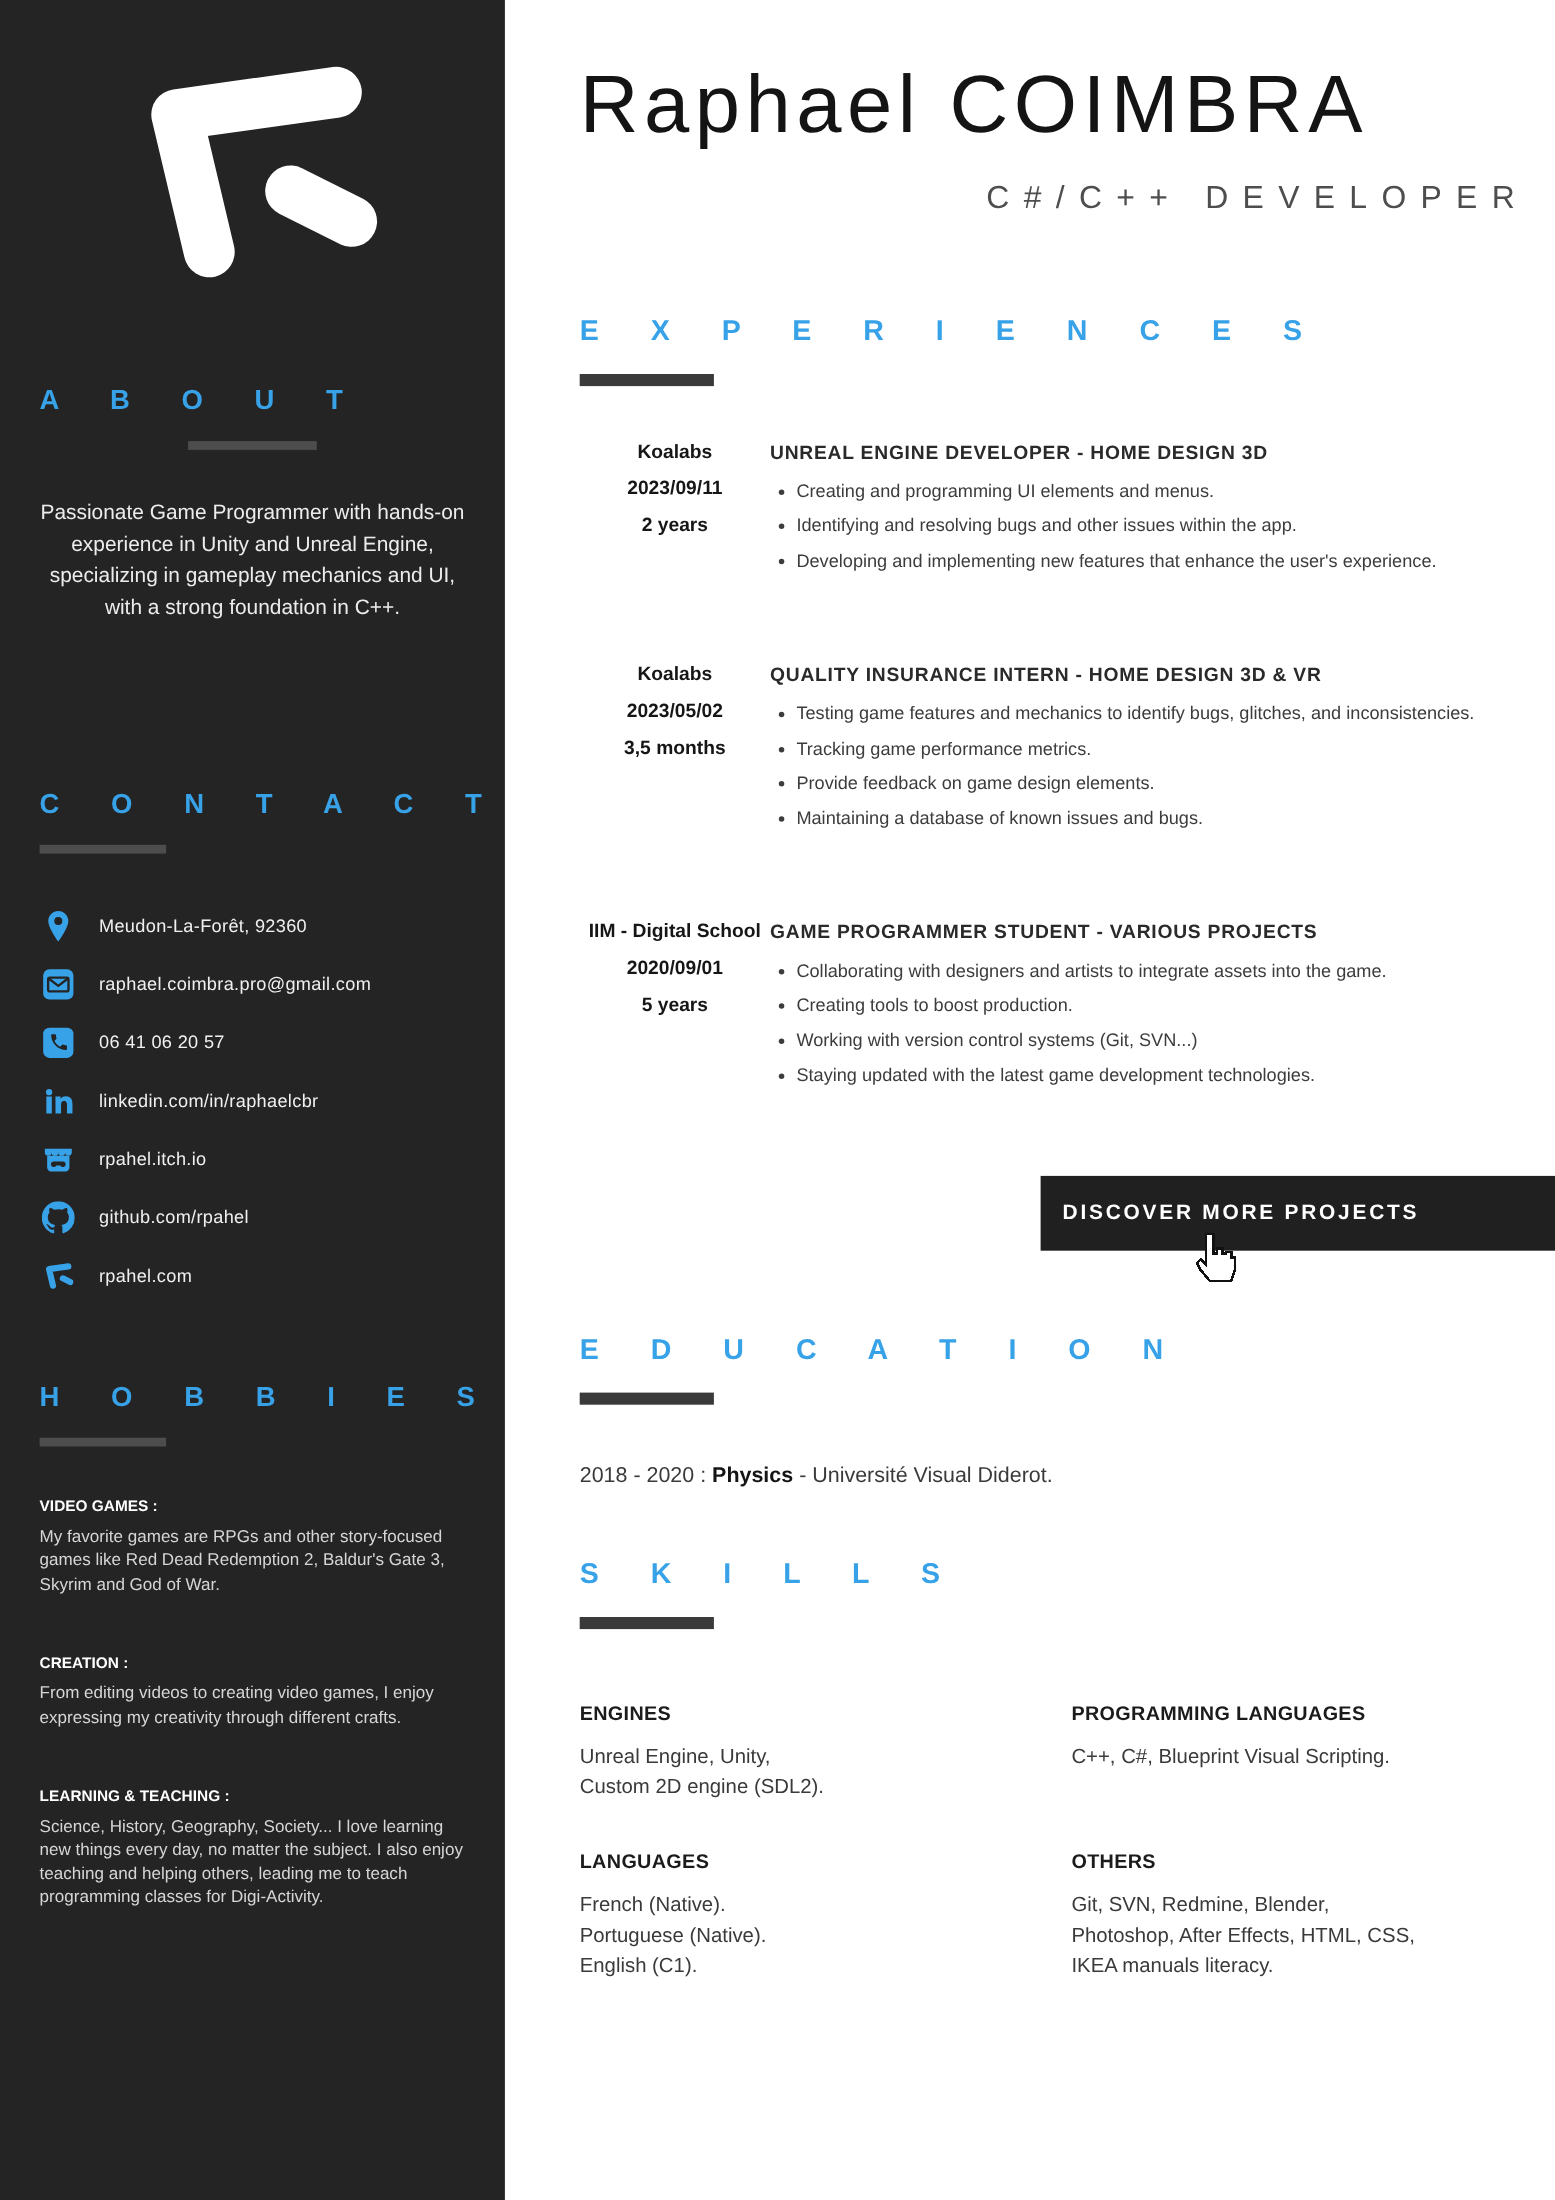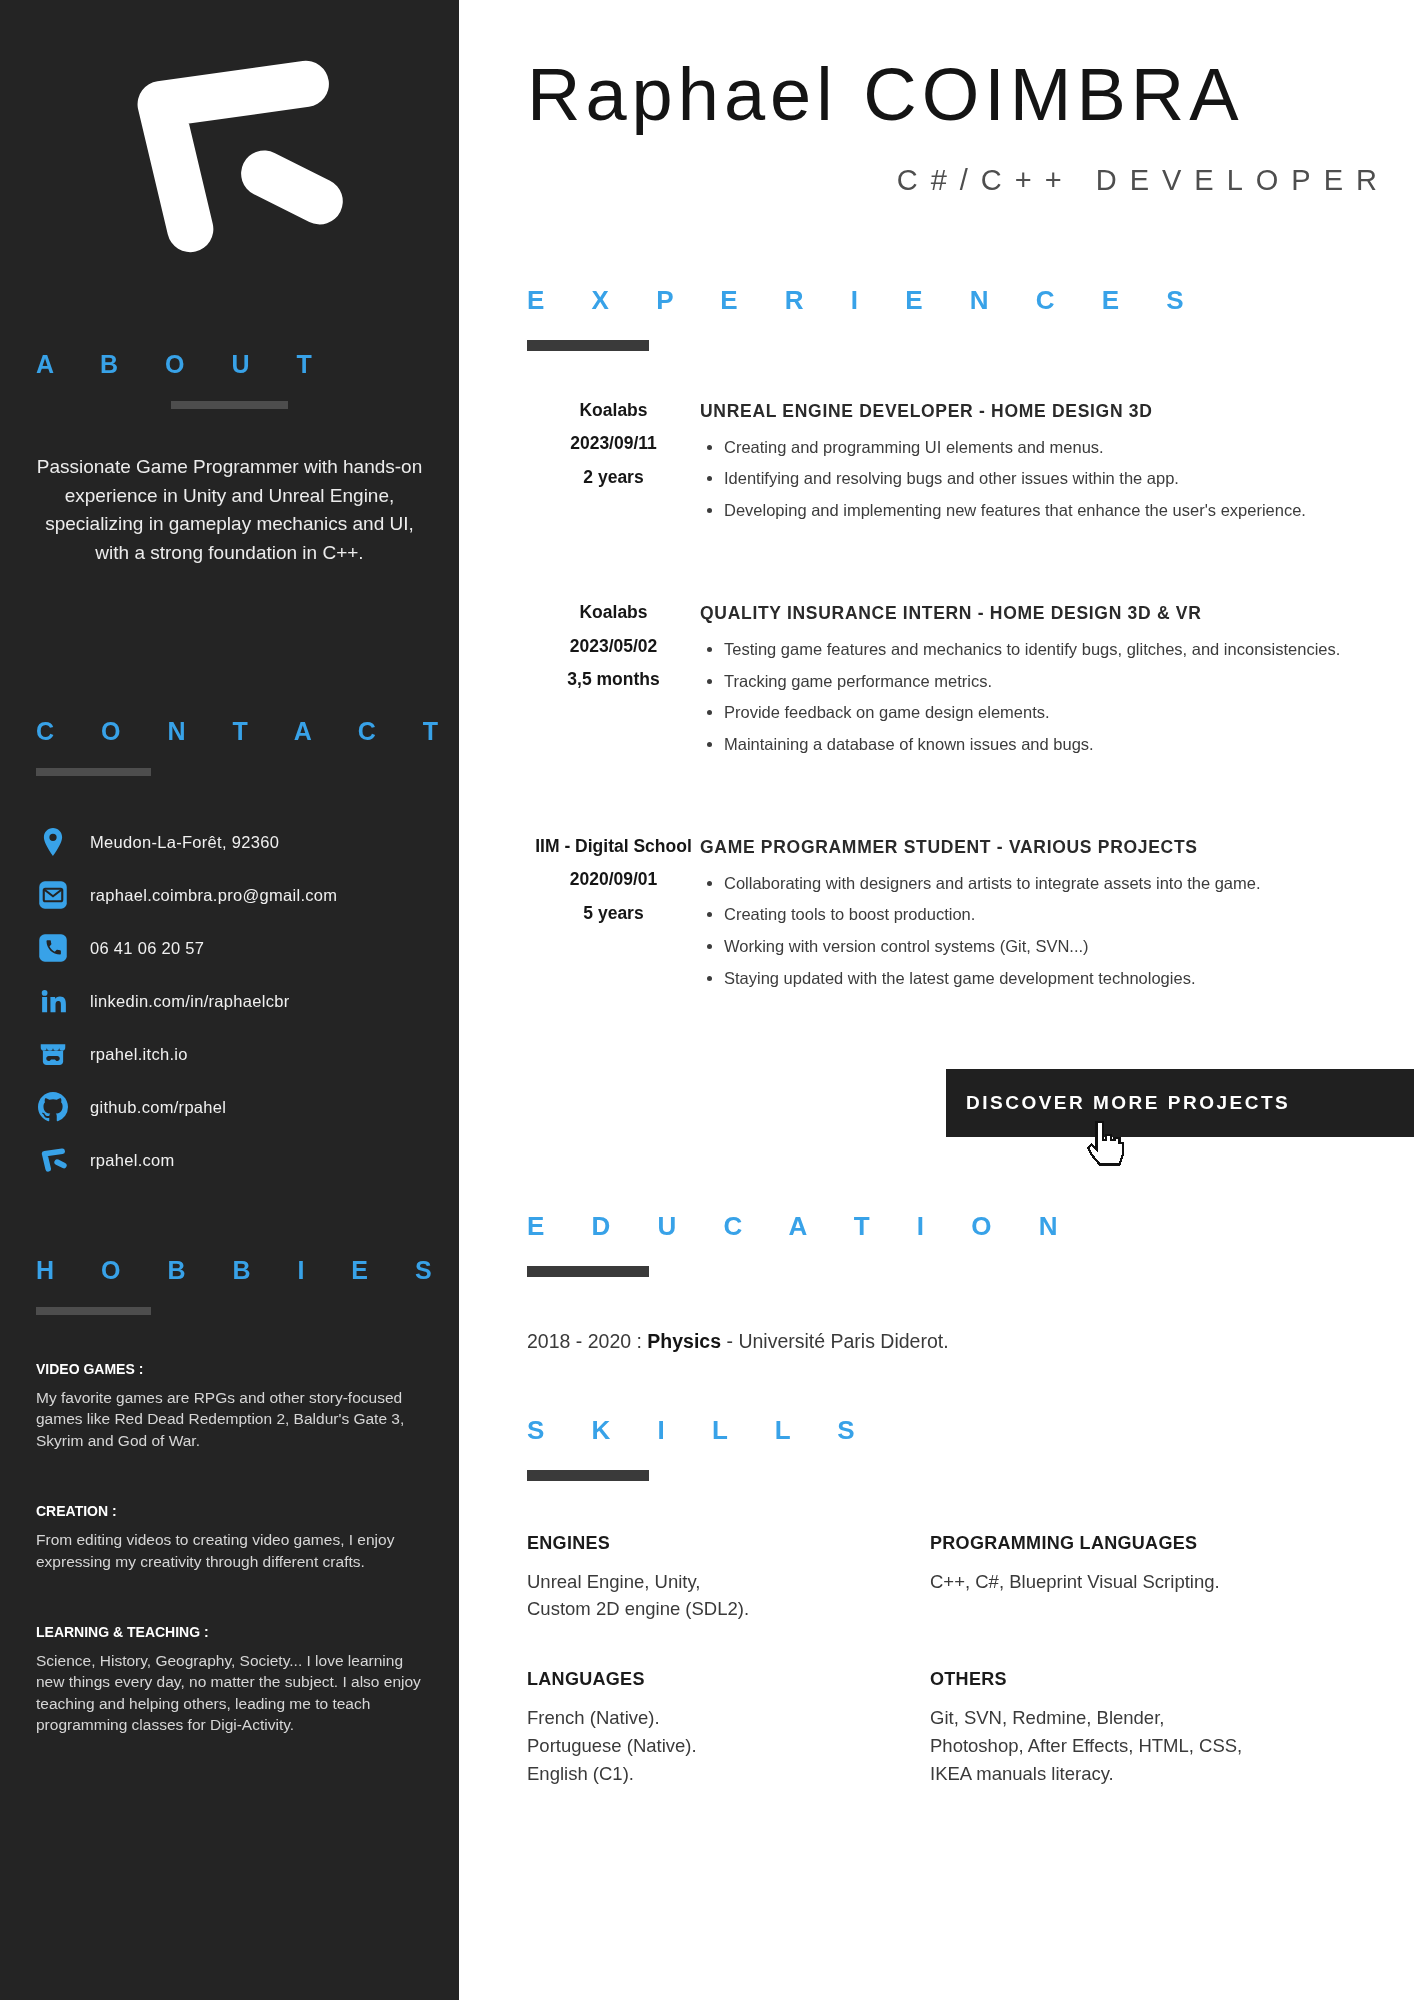--- a/index.html
+++ b/index.html
@@ -45,21 +45,21 @@
   .discover-wrap{position:relative;height:70px;margin-top:60px;}
   .discover-btn{position:absolute;right:-24px;top:0;width:468px;height:68px;background:#202020;
                 color:#fff;font-weight:bold;font-size:19px;letter-spacing:2.5px;display:flex;
                 align-items:center;padding-left:20px;box-sizing:border-box;border:none;cursor:pointer;}
   .cursor-icon{position:absolute;left:553px;top:50px;width:46px;height:58px;}
   .edu-h{margin-top:72px;}
   .edu-lines{margin-top:44px;}
   .edu-line{margin:0;font-size:19.5px;line-height:2.15;color:#3a3a3a;}
   .edu-degree{font-weight:bold;color:#141414;}
   .skills-h{margin-top:52px;}
-  .skill-grid{margin-top:52px;display:grid;grid-template-columns:403px 1fr;row-gap:46px;}
+  .skill-grid{margin-top:67px;display:grid;grid-template-columns:403px 1fr;row-gap:46px;gap:44px;}
   .skill-label{margin:0;font-size:18px;font-weight:bold;color:#1b1b1b;letter-spacing:.3px;}
   .skill-text{margin:14px 0 0;font-size:18.5px;color:#3a3a3a;line-height:1.5;white-space:pre-line;}
 </style>
 </head>
 <body>
 
 <aside class="sidebar">
   <svg class="logo" viewBox="0 0 250 212">
     <path fill="none" stroke="#ffffff" stroke-width="50" stroke-linecap="round" stroke-linejoin="round" d="M207 28 L50 50 L82 185"></path>
     <path fill="none" stroke="#ffffff" stroke-width="50" stroke-linecap="round" d="M162 125 L222 155"></path>
@@ -213,21 +213,21 @@
   <div class="discover-wrap">
     <button class="discover-btn">DISCOVER MORE PROJECTS</button>
     <svg class="cursor-icon" viewBox="0 0 28 34" style="shape-rendering:crispEdges;">
       <path d="M10 1h4v11h2V9h3v3h2v-1h3v3h2v7l-2 6H12l-5-6-2-4 2-2 3 3V1z" fill="#ffffff" stroke="#111111" stroke-width="1.4"></path>
     </svg>
   </div>
 
   <h2 class="main-h edu-h">E D U C A T I O N</h2>
   <div class="main-bar"></div>
   <div class="edu-lines" id="edu-lines">
-      <p class="edu-line"><span class="edu-period">2018 - 2020 : </span><span class="edu-degree">Physics</span><span class="edu-suffix"> - Université Paris Diderot.</span></p>
+      <p class="edu-line"><span class="edu-period">2018 - 2020 : </span><span class="edu-degree">Physics</span><span class="edu-suffix"> - Université Visual Diderot.</span></p>
     </div>
 
   <h2 class="main-h skills-h">S K I L L S</h2>
   <div class="main-bar"></div>
   <div class="skill-grid" id="skill-grid">
       <div class="skill-group">
     <p class="skill-label">ENGINES</p>
     <p class="skill-text">Unreal Engine, Unity,
 Custom 2D engine (SDL2).</p>
   </div>

